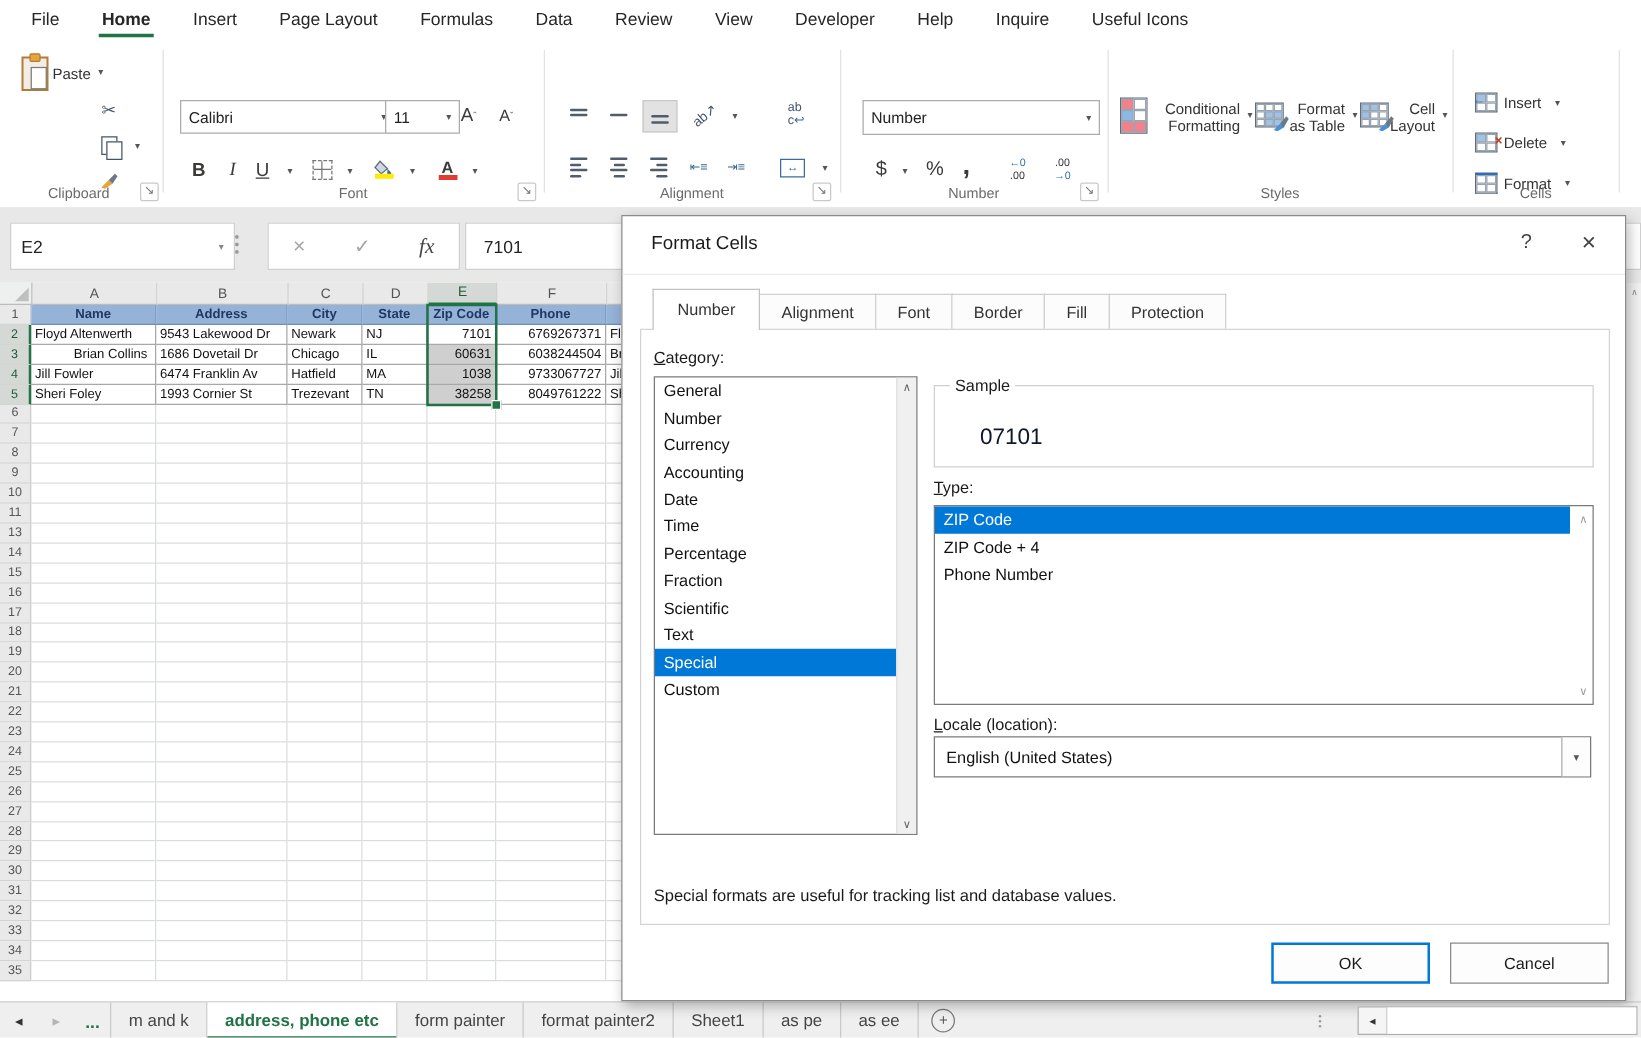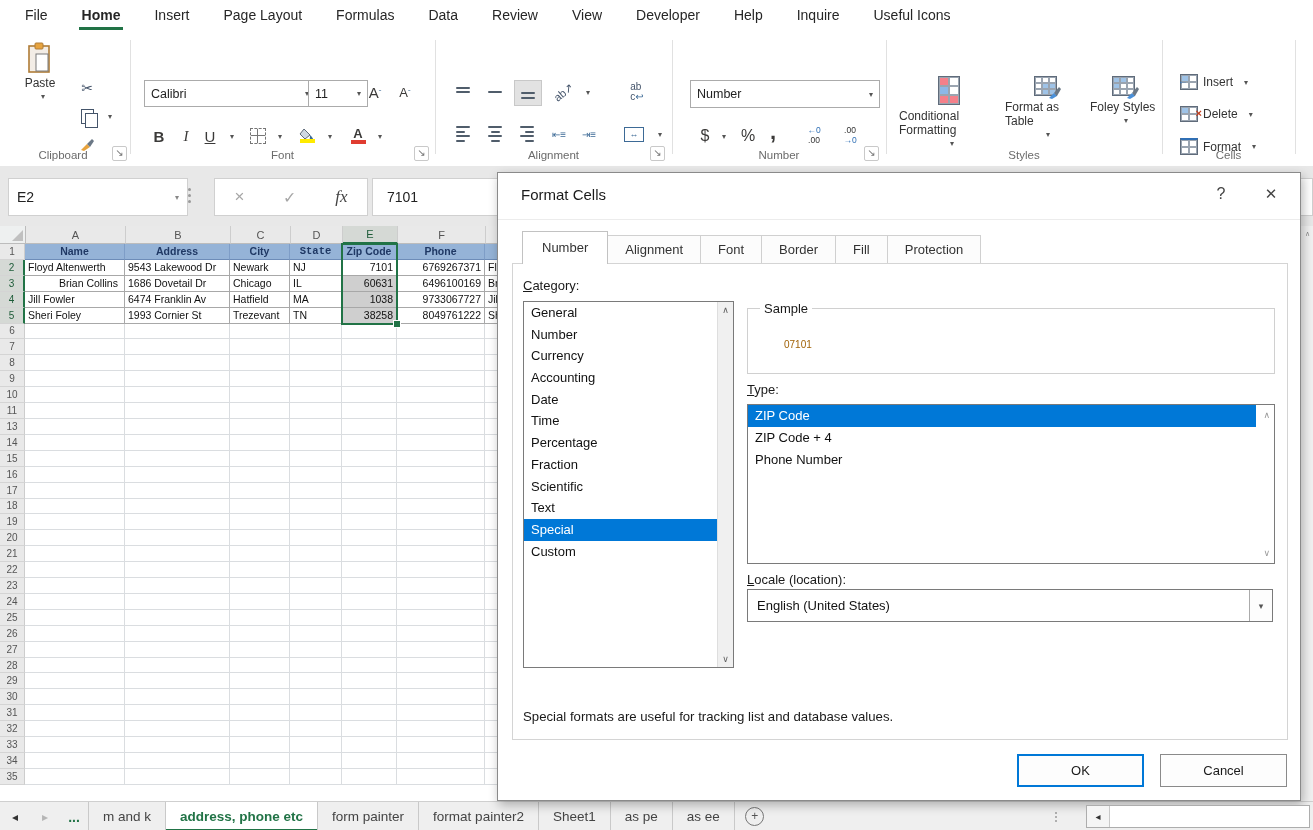--- a/index.html
+++ b/index.html
@@ -16,21 +16,21 @@
   .gdiv{position:absolute;top:10px;bottom:12px;width:1px;background:#e1e1e1}
   .group-label{position:absolute;bottom:5px;font-size:11.5px;color:#6b6b6b;text-align:center}
   .launcher{position:absolute;bottom:5px;font-size:10px;color:#777;border:1px solid #c9c9c9;width:13px;height:13px;line-height:12px;text-align:center;border-radius:2px}
   .combo{position:absolute;border:1px solid #ababab;background:#fff;font-size:12.5px;color:#222;
          display:flex;align-items:center;padding:0 6px;justify-content:space-between}
   .chev{font-size:8px;color:#555;margin-left:6px}
   .rbtn{position:absolute;display:flex;align-items:center;justify-content:center;color:#3b3a39;font-size:14px}
   .boxed{background:#e2e2e2;border:1px solid #c8c8c8}
   .lines{display:inline-flex;flex-direction:column;gap:2.5px}
   .lines i{display:block;height:2px;background:#505d6b;border-radius:1px}
-  .bigbtn{position:absolute;display:flex;flex-direction:column;align-items:center;font-size:12px;color:#333;text-align:left;line-height:14px}
+  .bigbtn{position:absolute;display:flex;align-items:center;font-size:12px;color:#333;text-align:right;line-height:14px}
   .cellrow{position:absolute;display:flex;align-items:center;font-size:12px;color:#333;gap:5px}
   .ugrid{display:grid;grid-template-columns:repeat(3,7px);grid-template-rows:repeat(3,6px);border:1px solid #5f6b7a;background:#fff}
   .ugrid i{border:.5px solid #9aa4b0}
   .colorbar{height:4px;width:15px;margin-top:-1px}
   
   #fbar{left:0;top:166px;width:1313px;height:60px;background:#e8e8e8;border-bottom:1px solid #d0d0d0}
   .fbox{position:absolute;top:12px;height:36px;background:#fff;border:1px solid #d0d0d0;display:flex;align-items:center;font-size:14px}
   .vdots{position:absolute;top:22px;display:flex;flex-direction:column;gap:3px}
   .vdots i{width:3px;height:3px;border-radius:50%;background:#9a9a9a}
   
@@ -68,21 +68,21 @@
   .dlabel{position:absolute;font-size:13px;color:#1a1a1a}
   .mnemonic u{text-decoration:underline}
   .listbox{position:absolute;border:1px solid #7a7a7a;background:#fff;overflow:hidden}
   .litem{height:21.7px;line-height:21.7px;font-size:13px;padding-left:7px;color:#111;white-space:nowrap}
   .litem.selected{background:#0078D7;color:#fff}
   .lscroll{position:absolute;top:0;right:0;bottom:0;width:16px;background:#f0f0f0;border-left:1px solid #dedede;
            display:flex;flex-direction:column;justify-content:space-between;align-items:center;font-size:9px;color:#606060;padding:3px 0;box-sizing:border-box}
   .lchev{font-size:9px;color:#9a9a9a}
   #samplebox{position:absolute;left:249px;top:135px;width:526px;height:64px;border:1px solid #d0d0d0}
   #samplebox legend{position:absolute;top:-8px;left:12px;background:#fff;padding:0 4px;font-size:13px;color:#1a1a1a}
-  #sample-value{position:absolute;left:36px;top:30px;font-size:10px;color:#a16207}
+  #sample-value{position:absolute;left:36px;top:30px;font-size:18px;color:#0f172a}
   #locale-select{position:absolute;left:249px;top:416px;width:526px;height:33px;border:1px solid #7a7a7a;background:#fff;
                  box-sizing:border-box;display:flex;align-items:center}
   #locale-select .val{flex:1;font-size:13px;padding-left:9px;color:#111}
   #locale-select .drop{width:22px;align-self:stretch;border-left:1px solid #ababab;background:#fdfdfd;
                  display:flex;align-items:center;justify-content:center;font-size:9px;color:#555}
   #dlg-desc{position:absolute;left:25px;top:536px;font-size:13.2px;color:#1a1a1a}
   .dbtn{position:absolute;top:581px;width:127px;height:33px;background:#fdfdfd;font-size:13px;color:#1a1a1a;
         display:flex;align-items:center;justify-content:center;box-sizing:border-box}
   #ok-btn{left:519px;border:2px solid #0078D7}
   #cancel-btn{left:662px;border:1px solid #8a8a8a}
@@ -344,21 +344,21 @@
           <i></i>
           <i></i>
           <i></i>
           <i></i>
         </span>
       <svg width="14" height="14" viewBox="0 0 14 14" style="position:absolute;right:-5px;bottom:-3px">
           <path d="M1 13 L6 8 L9 11 L4 14 Z" fill="#4a90d9"></path>
           <path d="M6 8 L11 2 L13 4 L9 11 Z" fill="#6b7886"></path>
         </svg>
     </span>
-    <span style="margin-top:4px;width:66px">Foley Styles</span>
+    <span style="margin-top:4px;width:66px">Cell Layout</span>
     <span class="chev">▾</span>
   </div>
   <div class="group-label" style="left:886px;width:276px">Styles</div>
   <div class="gdiv" style="left:1162px"></div>
 
   <div class="cellrow" style="left:1180px;top:44px">
     <span style="position:relative">
         <span class="ugrid" style="grid-template-columns:repeat(2,8px);grid-template-rows:repeat(2,7px)">
           <i style="background:#9fc3e7"></i>
           <i></i>
@@ -428,21 +428,21 @@
       <div class="chdr" style="width: 52px;">D</div>
       <div class="chdr sel" style="width: 55px;">E</div>
       <div class="chdr" style="width: 88px;">F</div>
       <div class="chdr" style="width: 40px;">G</div>
     </div>
     <div class="srow">
       <div class="rhdr">1</div>
       <div class="cell tbl hdrcell" style="width: 100px;">Name</div>
       <div class="cell tbl hdrcell" style="width: 105px;">Address</div>
       <div class="cell tbl hdrcell" style="width: 60px;">City</div>
-      <div class="cell tbl hdrcell" style="width: 52px; font-family: Liberation Mono, monospace;">State</div>
+      <div class="cell tbl hdrcell" style="width: 52px;">State</div>
       <div class="cell tbl hdrcell" style="width: 55px;">Zip Code</div>
       <div class="cell tbl hdrcell" style="width: 88px;">Phone</div>
       <div class="cell tbl hdrcell" style="width: 40px;">N</div>
     </div>
     <div class="srow">
       <div class="rhdr sel">2</div>
       <div class="cell tbl" style="width: 100px;">Floyd Altenwerth</div>
       <div class="cell tbl" style="width: 105px;">9543 Lakewood Dr</div>
       <div class="cell tbl" style="width: 60px;">Newark</div>
       <div class="cell tbl" style="width: 52px;">NJ</div>
@@ -450,21 +450,21 @@
       <div class="cell tbl num" style="width: 88px;">6769267371</div>
       <div class="cell tbl" style="width: 40px;">Fl</div>
     </div>
     <div class="srow">
       <div class="rhdr sel">3</div>
       <div class="cell tbl" style="width: 100px; padding-left: 34px;">Brian Collins</div>
       <div class="cell tbl" style="width: 105px;">1686 Dovetail Dr</div>
       <div class="cell tbl" style="width: 60px;">Chicago</div>
       <div class="cell tbl" style="width: 52px;">IL</div>
       <div class="cell tbl num selgray" style="width: 55px;">60631</div>
-      <div class="cell tbl num" style="width: 88px;">6496100169</div>
+      <div class="cell tbl num" style="width: 88px;">6038244504</div>
       <div class="cell tbl" style="width: 40px;">Br</div>
     </div>
     <div class="srow">
       <div class="rhdr sel">4</div>
       <div class="cell tbl" style="width: 100px;">Jill Fowler</div>
       <div class="cell tbl" style="width: 105px;">6474 Franklin Av</div>
       <div class="cell tbl" style="width: 60px;">Hatfield</div>
       <div class="cell tbl" style="width: 52px;">MA</div>
       <div class="cell tbl num selgray" style="width: 55px;">1038</div>
       <div class="cell tbl num" style="width: 88px;">9733067727</div>

